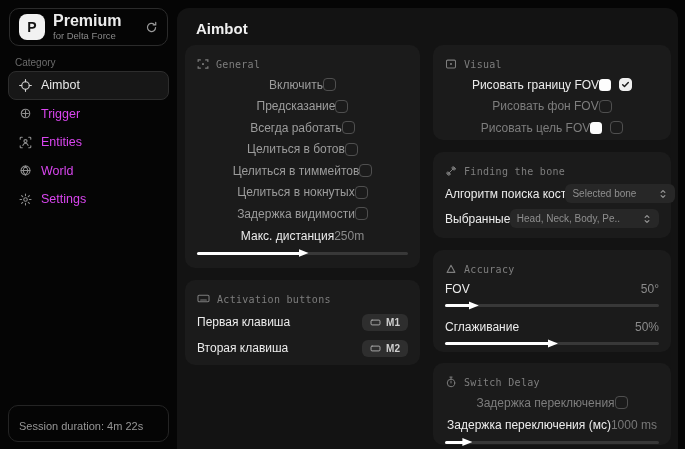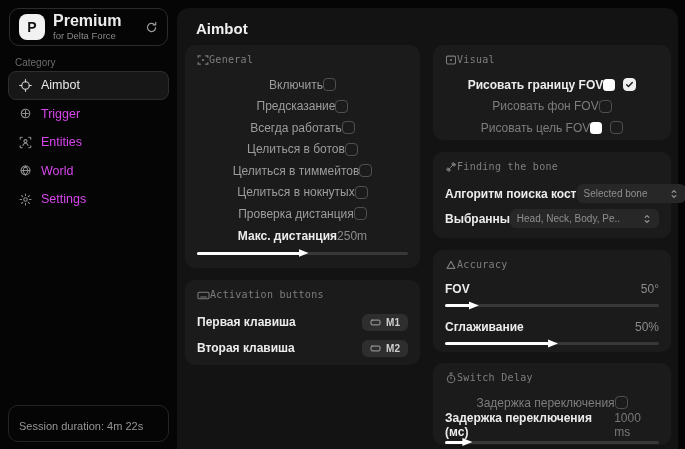--- a/index.html
+++ b/index.html
@@ -55,28 +55,28 @@
 
   .card { position:absolute; background:#1b1b1b; border-radius:10px; padding:9px 12px; }
   #card-general    { left:8px;   top:37px;  width:235px; height:223px; }
   #card-activation { left:8px;   top:272px; width:235px; height:85px; }
   #card-visual     { left:256px; top:37px;  width:238px; height:95px; }
   #card-bone       { left:256px; top:144px; width:238px; height:86px; }
   #card-accuracy   { left:256px; top:242px; width:238px; height:102px; }
   #card-switch     { left:256px; top:355px; width:238px; height:82px; }
 
   .sec-head {
-    display:flex; align-items:flex-start; height:16px; margin-bottom:4px;
+    display:flex; align-items:flex-end; gap:7px; height:16px; margin-bottom:4px;
     color:#7e7e7e; font-family:"DejaVu Sans Mono",monospace; font-size:10px; letter-spacing:.3px;
   }
   .sec-head svg { color:#7e7e7e; }
 
   .crow { display:flex; align-items:center; justify-content:center; height:21.5px; }
   .crow-label { font-size:12px; color:#9c9c9c; }
-  .crow-label.bright { color:#ececec; font-weight:700; }
+  .crow-label.bright { color:#ececec; font-weight:400; }
   .crow-label.dim { color:#7d7d7d; }
   .value { font-size:12px; color:#8b8b8b; }
   .value.dimval { color:#787878; }
 
   .controls { display:flex; align-items:center; gap:8px; }
   .checkbox {
     width:13px; height:13px; border:1.5px solid #4f4f4f; border-radius:4px;
     display:flex; align-items:center; justify-content:center;
   }
   .checkbox svg { display:none; }
@@ -214,21 +214,21 @@
     </div>
     <div class="crow">
       <span class="crow-label">Целиться в тиммейтов</span>
       <span class="checkbox"></span>
     </div>
     <div class="crow">
       <span class="crow-label">Целиться в нокнутых</span>
       <span class="checkbox"></span>
     </div>
     <div class="crow">
-      <span class="crow-label">Проверка дистанция</span>
+      <span class="crow-label">Задержка видимости</span>
       <span class="checkbox"></span>
     </div>
 
     <div class="crow" style="height:22px">
       <span class="crow-label bright">Макс. дистанция</span>
       <span class="value">250m</span>
     </div>
     <div class="slider">
       <span class="fill" style="width: 50%;">
           <span class="thumb"></span>

